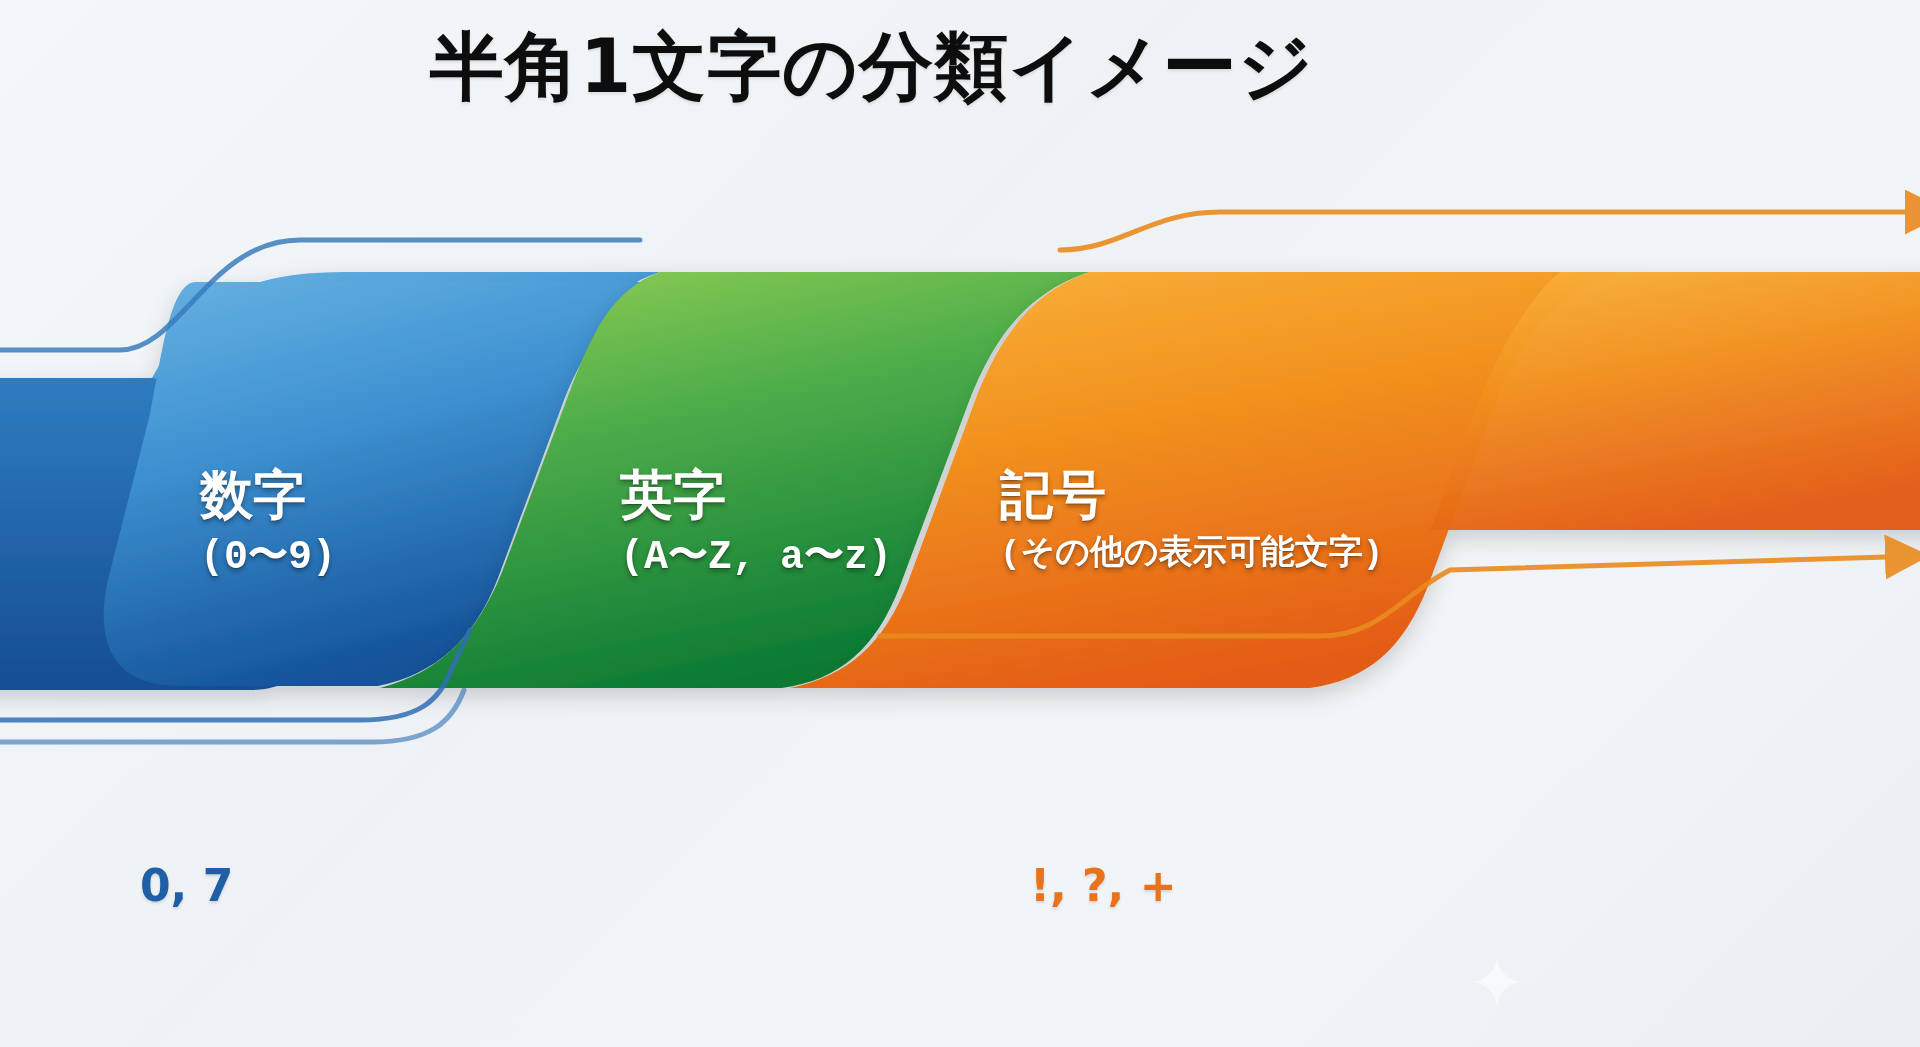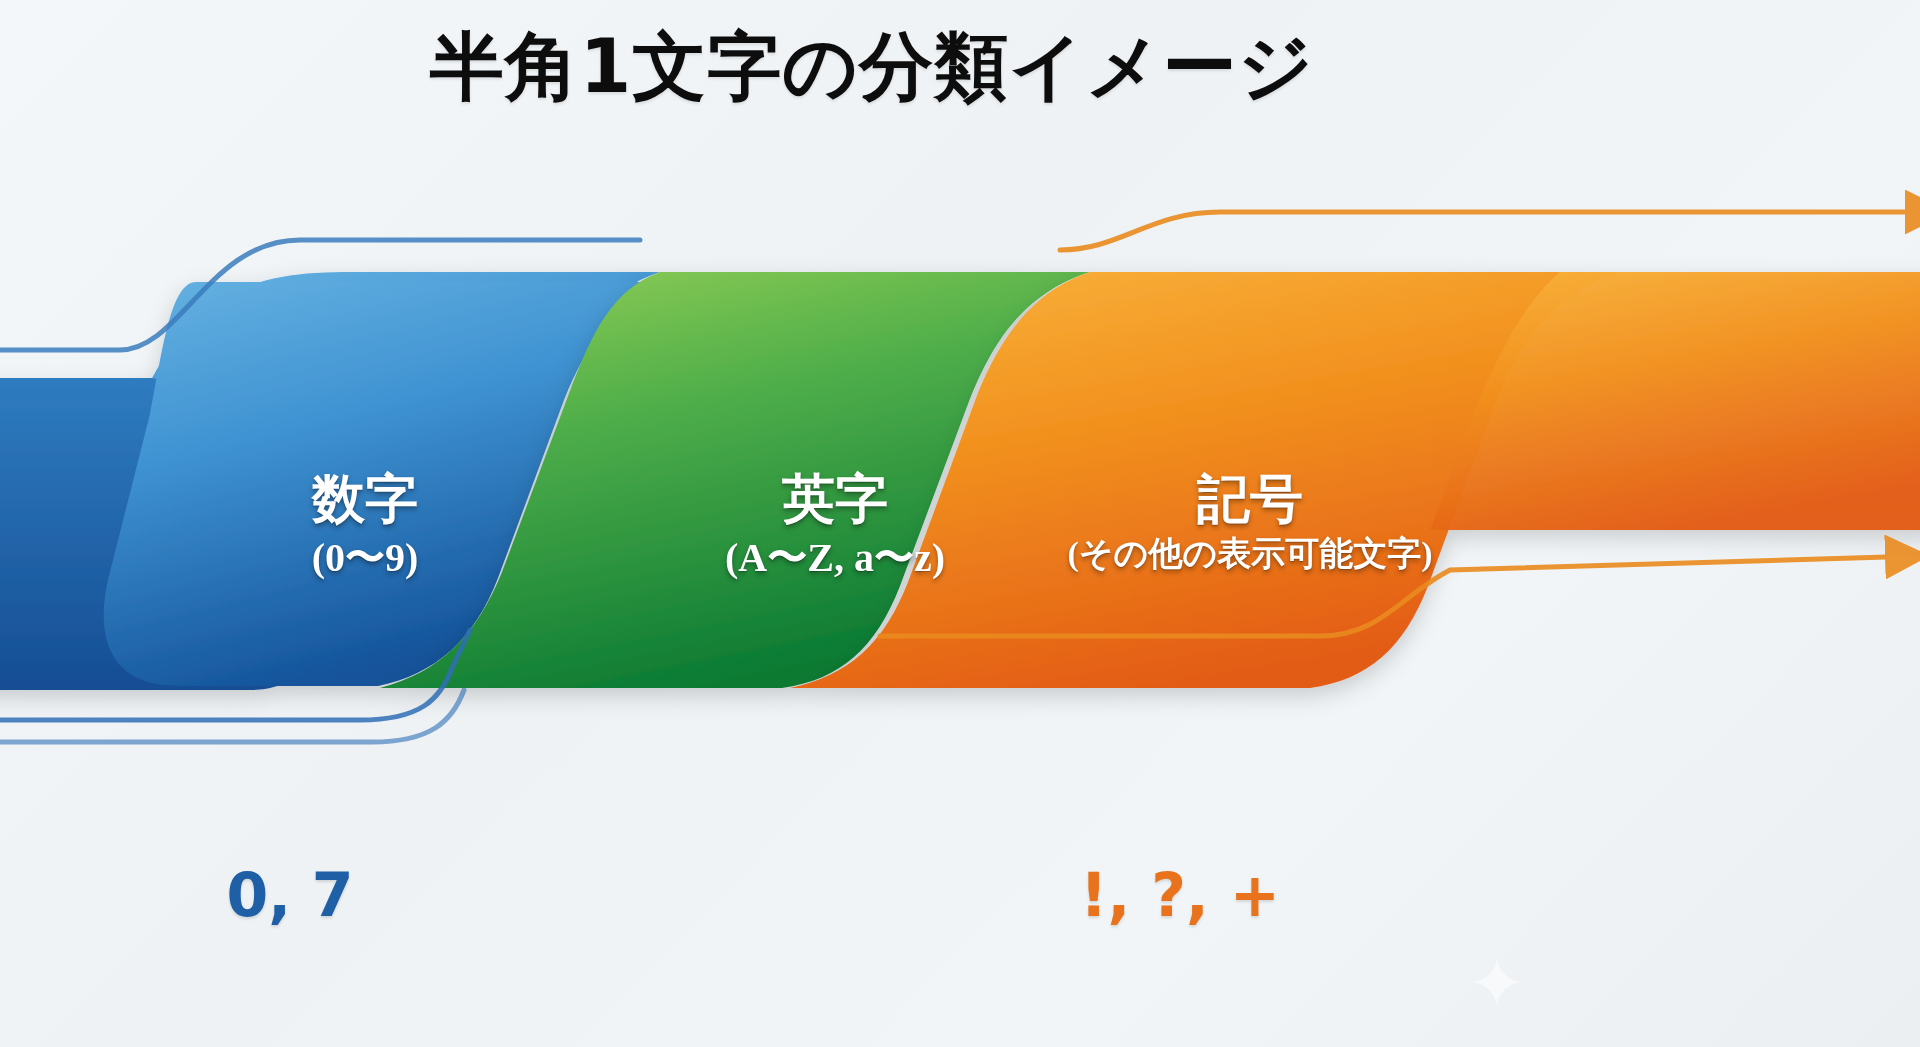--- a/index.html
+++ b/index.html
@@ -37,24 +37,24 @@
     position: absolute;
     left: 0;
     top: 0;
     width: 1920px;
     height: 1047px;
   }
 
   
   .seg-label {
     position: absolute;
-    text-align: center;
+    text-align: left;
     color: #ffffff;
     text-shadow: 0 3px 5px rgba(0,0,0,0.33), 0 1px 1px rgba(0,0,0,0.25);
-    font-family: Liberation Serif, serif;
+    font-family: Liberation Mono, monospace;
     pointer-events: none;
     white-space: nowrap;
   }
   .seg-label .main {
     display: block;
     font-size: 53px;
     font-weight: 700;
     line-height: 1.12;
   }
   .seg-label .sub {
@@ -66,22 +66,22 @@
   }
 
   #label-num  { left: 200px;  top: 470px; width: 330px; }
   #label-alpha{ left: 620px;  top: 470px; width: 430px; }
   #label-sym  { left: 1000px; top: 470px; width: 500px; }
 
   
   .example {
     position: absolute;
     top: 860px;
-    text-align: center;
-    font-size: 60px;
+    text-align: left;
+    font-size: 44px;
     font-weight: 700;
     font-family: "DejaVu Sans", "Liberation Sans", sans-serif;
     text-shadow: 0 2px 3px rgba(0,0,0,0.13);
     white-space: nowrap;
   }
   #ex-num   { left: 140px;  width: 300px; }
   #ex-alpha { left: 610px;  width: 300px; }
   #ex-sym   { left: 1030px; width: 300px; }
 
   

